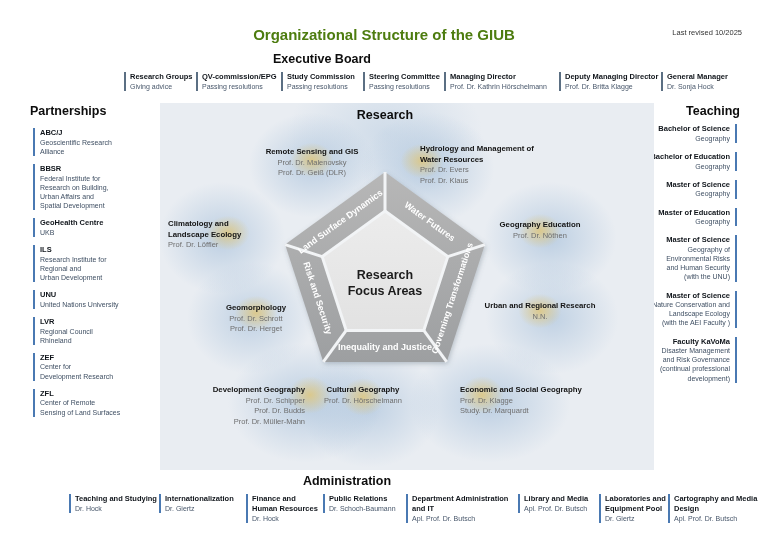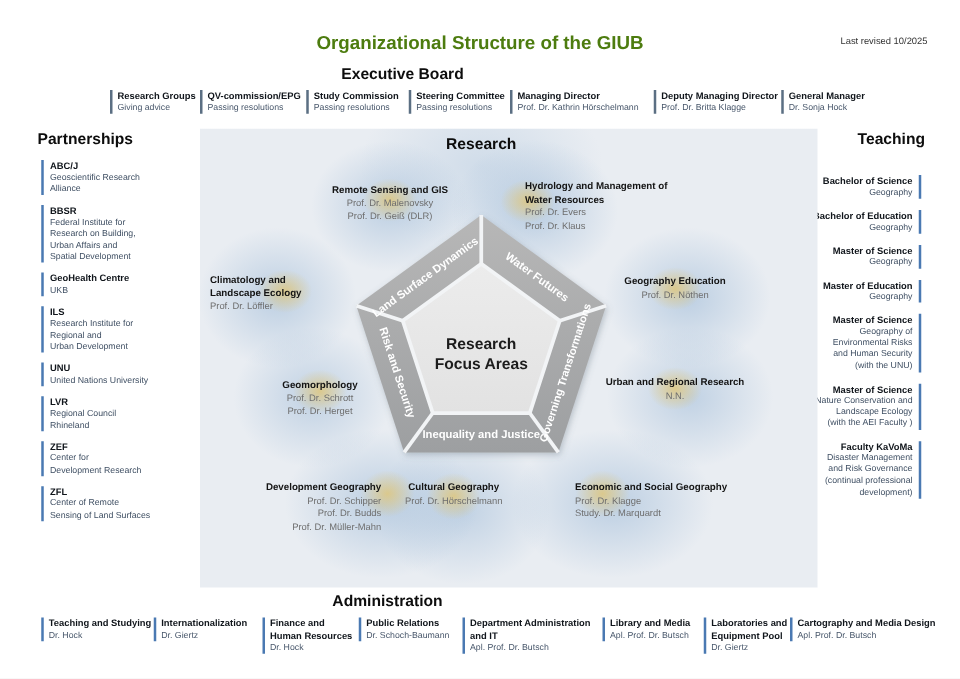--- a/index.html
+++ b/index.html
@@ -6,25 +6,25 @@
   .page{
     position:relative;width:768px;height:543px;background:#fff;overflow:hidden;
     font-family:"Liberation Sans",sans-serif;color:#111;outline:1px solid #d6d6d6;
   }
   
   .page-title{position:absolute;top:26px;left:0;width:768px;text-align:center;
     font-size:15px;font-weight:bold;color:#4d7c0f;margin:0;}
   .revision{position:absolute;top:28px;right:26px;font-size:7.5px;color:#333;}
   .section-heading{font-size:12.5px;font-weight:bold;color:#0d0d0d;margin:0;}
   .exec-heading{position:absolute;top:52px;left:0;width:644px;text-align:center;}
-  .admin-heading{position:absolute;top:474px;left:0;width:620px;text-align:center;}
+  .admin-heading{position:absolute;top:474px;left:0;width:620px;text-align:center;padding-left:37px;}
 
   
   .org-item{position:absolute;line-height:1.3;}
-  .org-item .bar-pad{border-left:2.5px solid var(--bar-blue,#4a79b2);padding-left:4px;}
+  .org-item .bar-pad{border-left:2.5px solid var(--bar-blue,#4a79b2);padding-left:4px;margin-left:36px;}
   .exec-row .org-item .bar-pad{border-left-color:var(--bar-slate,#5b6f83);}
   .org-title{font-size:7.5px;font-weight:bold;color:#10151b;white-space:pre-line;}
   .org-sub{font-size:7px;color:#47566a;white-space:pre-line;}
 
   .exec-row .org-item{top:72px;}
   .exec-row .org-item:nth-of-type(1){left:88px;}
   .exec-row .org-item:nth-of-type(2){left:160px;}
   .exec-row .org-item:nth-of-type(3){left:245px;}
   .exec-row .org-item:nth-of-type(4){left:327px;}
   .exec-row .org-item:nth-of-type(5){left:408px;}
@@ -44,21 +44,21 @@
   
   .partnerships{position:absolute;left:30px;top:104px;width:140px;}
   .partnerships .section-heading{margin-bottom:10px;}
   .side-item{border-left:2.5px solid var(--bar-blue,#4a79b2);padding-left:5px;
     margin:0 0 8px 3px;line-height:1.3;}
   .side-item .org-title{font-size:7.5px;}
   .side-item .org-sub{font-size:7px;color:#3f4f63;}
 
   
   .teaching{position:absolute;right:28px;top:104px;width:130px;text-align:right;}
-  .teaching .section-heading{margin-bottom:22px;}
+  .teaching .section-heading{margin-bottom:6px;}
   .teach-item{border-right:2.5px solid var(--bar-blue,#4a79b2);padding-right:5px;
     margin:0 3px 9px 0;line-height:1.3;}
   .teach-item .org-title{font-size:7.5px;}
   .teach-item .org-sub{font-size:7px;color:#3f4f63;}
 
   
   .research-panel{position:absolute;left:160px;top:103px;width:494px;height:367px;
     background:
       radial-gradient(30px 24px at 152px 57px,  rgba(223,199,126,.85), rgba(223,199,126,0) 72%),
       radial-gradient(30px 24px at 262px 58px,  rgba(223,199,126,.85), rgba(223,199,126,0) 72%),

